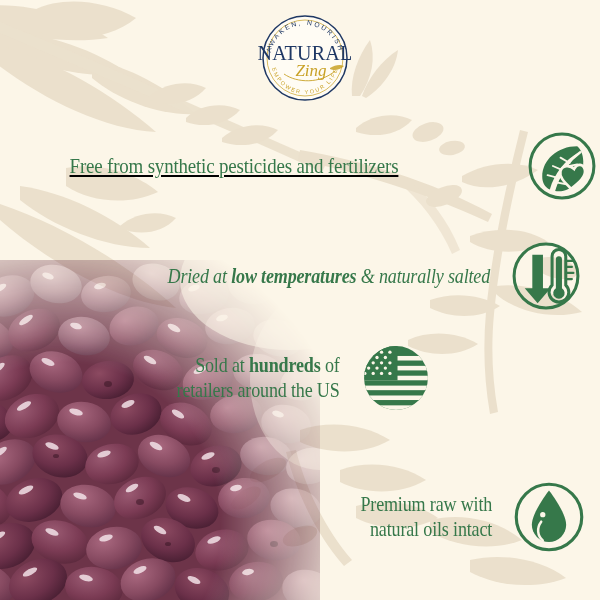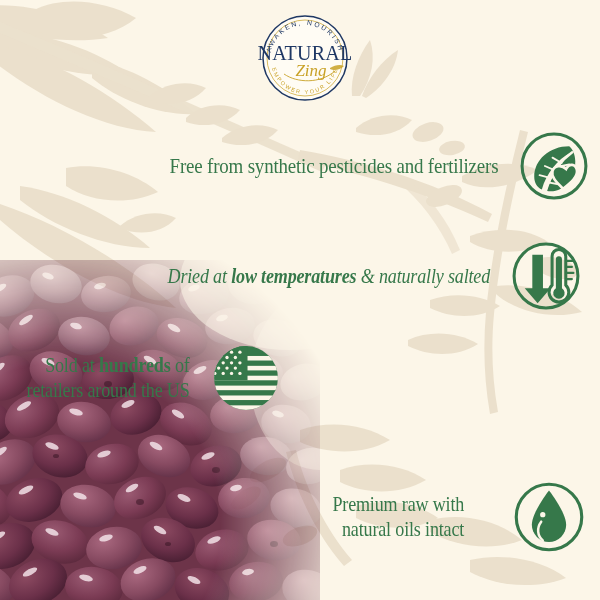--- a/index.html
+++ b/index.html
@@ -28,24 +28,24 @@
     line-height:1.18;
     letter-spacing:-0.2px;
     transform:scaleX(.86);
     transform-origin:right center;
     white-space:nowrap;
     text-align:right;
   }
   .claim .txt .b{font-weight:bold;}
   .claim .ico{flex:0 0 auto;margin-left:18px;}
 
-  #claim1{left:8px;top:128px;width:584px;justify-content:flex-end;}
+  #claim1{left:16px;top:128px;width:584px;justify-content:space-between;text-decoration:underline;}
   #claim2{left:0px;top:238px;width:584px;justify-content:flex-end;font-style:italic;}
-  #claim3{left:0px;top:340px;width:584px;justify-content:flex-start;}
-  #claim4{left:0px;top:478px;width:588px;justify-content:flex-end;gap:28px;}
+  #claim3{left:0px;top:340px;width:584px;justify-content:center;}
+  #claim4{left:0px;top:478px;width:588px;justify-content:flex-end;}
 
   #claim1 .txt{font-size:22px;}
   #claim2 .txt{font-size:21px;}
   #claim3 .txt{font-size:21px;text-align:right;}
   #claim4 .txt{font-size:21px;text-align:right;}
 
   .line{display:block;}
 </style>
 </head>
 <body>

